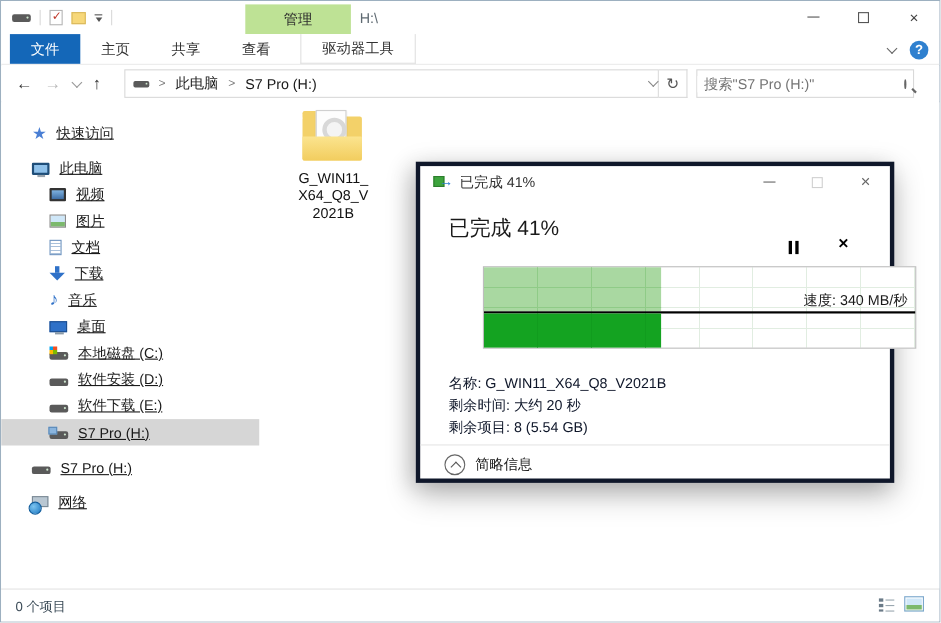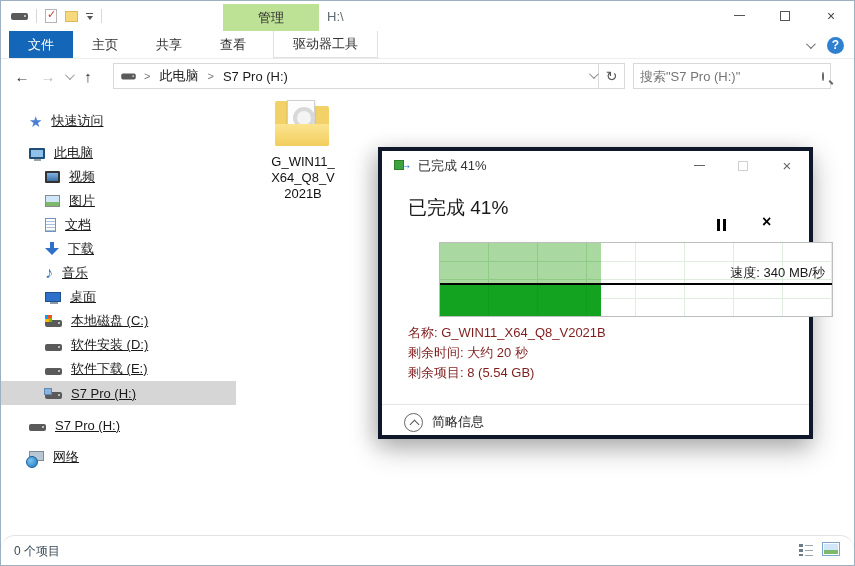--- a/index.html
+++ b/index.html
@@ -108,29 +108,29 @@
       repeating-linear-gradient(to bottom, transparent 0 17.6px, #e1ede1 17.6px 18.6px); margin-left: 31px; }
   .fill-top { position:absolute; left:0; top:0; height:40px; background:#a9d8a1;
     background-image:
       repeating-linear-gradient(to right, transparent 0 48px, #8fcb87 48px 49px),
       repeating-linear-gradient(to bottom, transparent 0 17.6px, #8fcb87 17.6px 18.6px); }
   .speed-line { position:absolute; left:0; top:40px; width:100%; height:2px; background:#000; }
   .fill-bottom { position:absolute; left:0; top:42px; bottom:0; background:#14a321;
     background-image:repeating-linear-gradient(to right, transparent 0 48px, #119c1e 48px 49px); }
   .speed-label { position:absolute; right:7px; top:21px; font-size:13px; color:#1a1a1a; }
 
-  .dlg-details { position:absolute; left:26px; top:172px; font-size:13px; line-height:20px; color:#7f1d1d; }
+  .dlg-details { position:absolute; left:26px; top:188px; font-size:13px; line-height:20px; color:#0f172a; }
   .dlg-sep { position:absolute; left:0; right:0; top:253px; height:1px; background:#e5e5e5; }
   .dlg-footer { position:absolute; left:22px; top:262px; display:flex; }
   .ic-circle-chev { position:relative; width:19px; height:19px; border:1px solid #666; border-radius:50%; }
   .ic-circle-chev::after { content:""; position:absolute; left:5.5px; top:7px; width:6px; height:6px; border-left:1.5px solid #555; border-top:1.5px solid #555; transform:rotate(45deg); }
   .dlg-footer .lbl { margin-left:9px; font-size:13px; }
 
   
-  .statusbar { position:absolute; left:0; bottom:0; width:100%; height:30px; background:#fff; border-top:1px solid #e3e3e3;border-radius:14px; }
+  .statusbar { position:absolute; left:0; bottom:0; width:100%; height:30px; background:#fff; border-top:1px solid #e3e3e3; }
   .status-left { position:absolute; left:13px; top:7px; font-size:12px; color:#3b4b57; }
   .status-views { position:absolute; right:14px; top:6px; display:flex; gap:9px; align-items:center; }
   .ic-view-list { width:14px; height:13px;
     background:
       linear-gradient(#6b7b88,#6b7b88) 0 1px/4px 3px no-repeat,
       linear-gradient(#6b7b88,#6b7b88) 0 6px/4px 3px no-repeat,
       linear-gradient(#6b7b88,#6b7b88) 0 11px/4px 2px no-repeat,
       linear-gradient(#9aa7b0,#9aa7b0) 6px 2px/8px 1px no-repeat,
       linear-gradient(#9aa7b0,#9aa7b0) 6px 7px/8px 1px no-repeat,
       linear-gradient(#9aa7b0,#9aa7b0) 6px 12px/8px 1px no-repeat; }

